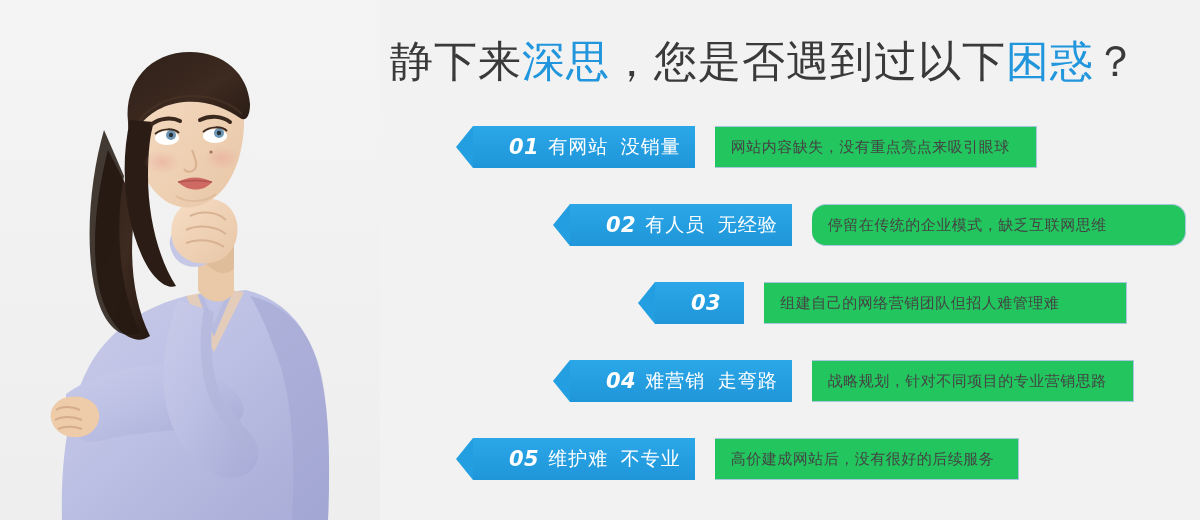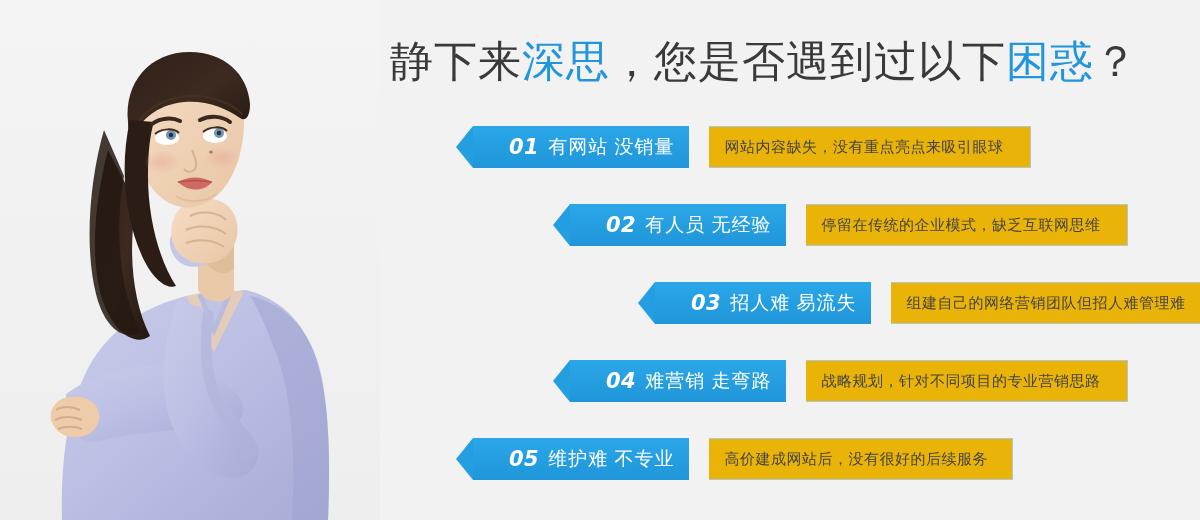--- a/index.html
+++ b/index.html
@@ -95,30 +95,30 @@
     font-weight: bold;
     font-style: italic;
     letter-spacing: 0.5px;
     margin-right: 9px;
     font-family: "DejaVu Sans", "Liberation Sans", sans-serif;
   }
   .tag-title {
     font-size: 19px;
     letter-spacing: 1px;
     white-space: nowrap;
-    font-family: Liberation Sans, sans-serif;
+    font-family: Liberation Mono, monospace;
   }
 
   .desc {
     display: flex;
     align-items: center;
     height: 42px;
     box-sizing: border-box;
     padding: 0 16px;
-    background: #eab308;
+    background: #22c55e;
     border: 1px solid #a9c6dd;
     border-left: none;
     color: #444444;
     font-size: 15px;
     letter-spacing: 0.5px;
     white-space: nowrap;
     font-family: "DejaVu Sans", "Liberation Sans", sans-serif;
   }
 </style>
 </head>
@@ -246,26 +246,25 @@
           <span class="tag-num">01</span>
           <span class="tag-title">有网站 没销量</span>
         </div>
         <div class="desc" style="width: 322px;">网站内容缺失，没有重点亮点来吸引眼球</div>
       </div>
       <div class="row" style="left: 570px; top: 84px;">
         <div class="tag">
           <span class="tag-num">02</span>
           <span class="tag-title">有人员 无经验</span>
         </div>
-        <div class="desc" style="width: 322px;">停留在传统的企业模式，缺乏互联网思维</div>
+        <div class="desc" style="width: 374px; border-radius: 14px;">停留在传统的企业模式，缺乏互联网思维</div>
       </div>
       <div class="row" style="left: 655px; top: 162px;">
         <div class="tag">
           <span class="tag-num">03</span>
-          <span class="tag-title">招人难 易流失</span>
         </div>
         <div class="desc" style="width: 363px;">组建自己的网络营销团队但招人难管理难</div>
       </div>
       <div class="row" style="left: 570px; top: 240px;">
         <div class="tag">
           <span class="tag-num">04</span>
           <span class="tag-title">难营销 走弯路</span>
         </div>
         <div class="desc" style="width: 322px; padding-left: 16px;">战略规划，针对不同项目的专业营销思路</div>
       </div>

